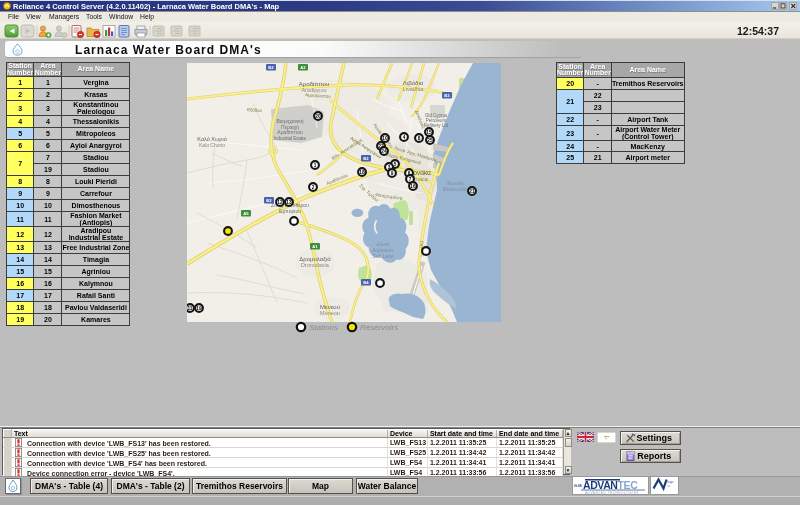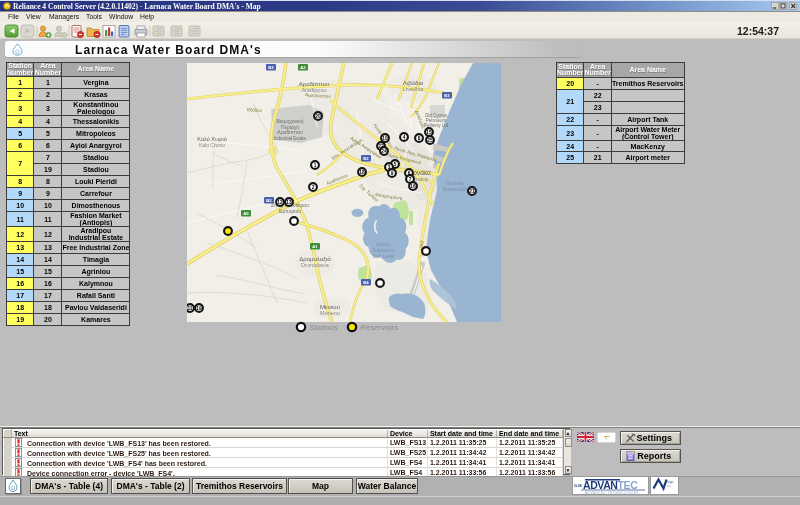--- a/index.html
+++ b/index.html
@@ -5,21 +5,21 @@
 * { margin:0; padding:0; box-sizing:border-box; }
 html,body { width:800px; height:505px; overflow:hidden; }
 body { font-family:"Liberation Sans", sans-serif; position:relative; background:#bdbdbd; }
 .abs { position:absolute; }
 
 
 #titlebar { left:0; top:0; width:800px; height:11px;
   background:linear-gradient(to right,#27337f 0%,#2c3a86 40%,#3a4c94 60%,#7292c8 82%,#a7c9ef 100%);
   border-top:1px solid #d7dff0;
 }
-#titletext { left:13px; top:1.5px; font-size:7.5px; font-weight:bold; color:#fff; letter-spacing:0px;font-family:Liberation Serif, serif; }
+#titletext { left:13px; top:1.5px; font-size:7.5px; font-weight:bold; color:#fff; letter-spacing:0px; }
 
 
 #menubar { left:0; top:11px; width:800px; height:11px; background:#edeae1; border-top:1px solid #8f8d86; }
 .menuitem { position:absolute; top:13px; font-size:6.8px; color:#111; }
 
 
 #toolbar { left:0; top:22px; width:800px; height:17px; background:linear-gradient(#f2f0e9,#e9e6dc); border-bottom:1px solid #d4d1c6; }
 #clock { right:21px; top:25px; font-size:10.5px; font-weight:bold; color:#1a1a1a;margin-left:12px; }
 
 

